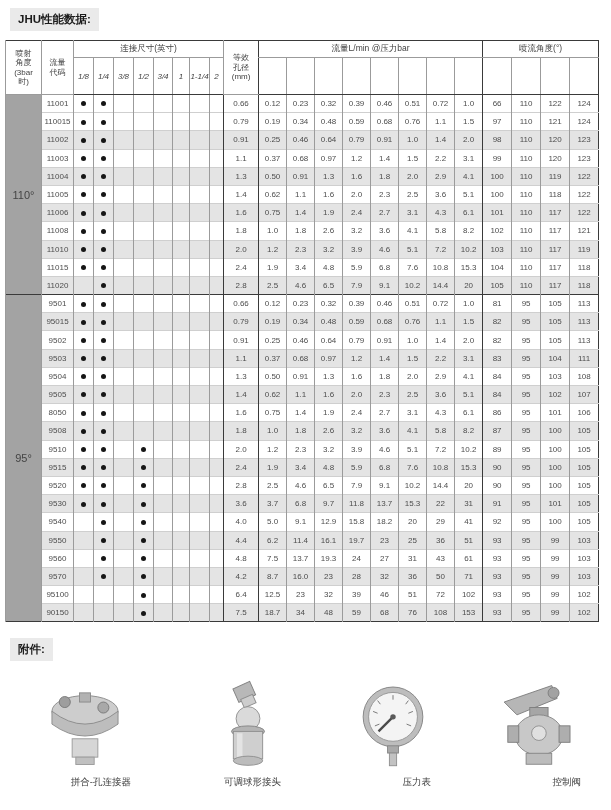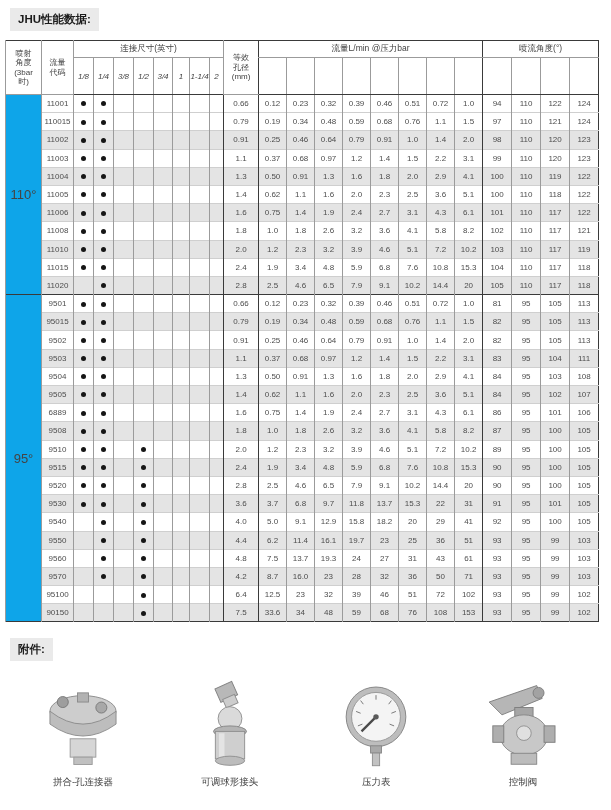--- a/index.html
+++ b/index.html
@@ -1,36 +1,36 @@
 <!DOCTYPE html>
 <html><head>
 <meta charset="utf-8">
 <style>
   html,body{margin:0;padding:0;background:#fff;}
   body{width:611px;height:810px;font-family:"Liberation Sans","DejaVu Sans",sans-serif;color:#4d4d4d;overflow:hidden;}
-  .page{padding:8px 12px 0 5px;}
+  .page{padding:8px 2px 0 5px;}
   .badge{display:inline-block;background:#eaeaea;color:#1c1c1c;font-weight:bold;font-size:11.5px;padding:4px 8px;margin:0 0 9px 5px;}
   table.perf{border-collapse:collapse;table-layout:fixed;width:593px;border:1.5px solid #3a3a3a;}
   table.perf th, table.perf td{padding:0;text-align:center;vertical-align:middle;font-size:8px;color:#4d4d4d;border-left:1px solid #9b9b9b;overflow:hidden;}
   table.perf thead th{font-weight:normal;color:#3f3f3f;background:#fff;border-bottom:1px solid #9b9b9b;}
   table.perf thead tr.sub th{height:36px;}
   table.perf thead tr.grp th.group{height:16px;font-size:8.5px;margin-top:44px;}
   table.perf thead th.multi{line-height:9.5px;}
   table.perf thead tr.sub{border-bottom:1.5px solid #3a3a3a;font-style:italic;}
   table.perf thead tr.sub th{border-bottom:1.5px solid #3a3a3a;}
   table.perf td{height:17.2px;border-top:1px solid #cfcfcf;}
   table.perf tr.shade td{background:#e4e4e4;}
-  table.perf td.angle{background:#0ea5e9;font-size:13px;color:#444;}
+  table.perf td.angle{background:#a3a3a3;font-size:11px;color:#444;}
   table.perf .sep-l{border-left:1.5px solid #3a3a3a;}
   table.perf tr.group-sep td{border-top:1.5px solid #3a3a3a;}
   .dot{display:inline-block;width:5px;height:5px;border-radius:50%;background:#161616;vertical-align:middle;}
   .two div{line-height:10px;margin-left:40px;}
   .acc-title{margin-top:16px;}
   .acc-row{display:flex;justify-content:space-between;align-items:flex-end;padding:4px 28px 0 30px;}
-  .acc-item{display:flex;flex-direction:column;align-items:center;width:96px;}
+  .acc-item{display:flex;flex-direction:column;align-items:flex-end;width:96px;}
   .acc-img{height:96px;display:flex;align-items:flex-end;justify-content:center;}
   .acc-img svg{display:block;}
   .acc-cap{font-size:9.5px;color:#3d3d3d;margin-top:6px;white-space:nowrap;}
 </style>
 </head>
 <body>
 
 <div class="page">
   <div class="badge">JHU性能数据:</div>
   <table class="perf" id="perf-table">
@@ -153,21 +153,21 @@
           <td></td>
           <td class="sep-l">0.66</td>
           <td class="sep-l">0.12</td>
           <td>0.23</td>
           <td>0.32</td>
           <td>0.39</td>
           <td>0.46</td>
           <td>0.51</td>
           <td>0.72</td>
           <td>1.0</td>
-          <td class="sep-l">94</td>
+          <td class="sep-l">66</td>
           <td>110</td>
           <td>122</td>
           <td>124</td>
         </tr>
         <tr>
           <td class="code">110015</td>
           <td><span class="dot"></span></td>
           <td><span class="dot"></span></td>
           <td></td>
           <td></td>
@@ -544,21 +544,21 @@
           <td>2.3</td>
           <td>2.5</td>
           <td>3.6</td>
           <td>5.1</td>
           <td class="sep-l">84</td>
           <td>95</td>
           <td>102</td>
           <td>107</td>
         </tr>
         <tr>
-          <td class="code">6889</td>
+          <td class="code">8050</td>
           <td><span class="dot"></span></td>
           <td><span class="dot"></span></td>
           <td></td>
           <td></td>
           <td></td>
           <td></td>
           <td></td>
           <td></td>
           <td class="sep-l">1.6</td>
           <td class="sep-l">0.75</td>
@@ -818,21 +818,21 @@
           <td class="code">90150</td>
           <td></td>
           <td></td>
           <td></td>
           <td><span class="dot"></span></td>
           <td></td>
           <td></td>
           <td></td>
           <td></td>
           <td class="sep-l">7.5</td>
-          <td class="sep-l">33.6</td>
+          <td class="sep-l">18.7</td>
           <td>34</td>
           <td>48</td>
           <td>59</td>
           <td>68</td>
           <td>76</td>
           <td>108</td>
           <td>153</td>
           <td class="sep-l">93</td>
           <td>95</td>
           <td>99</td>

